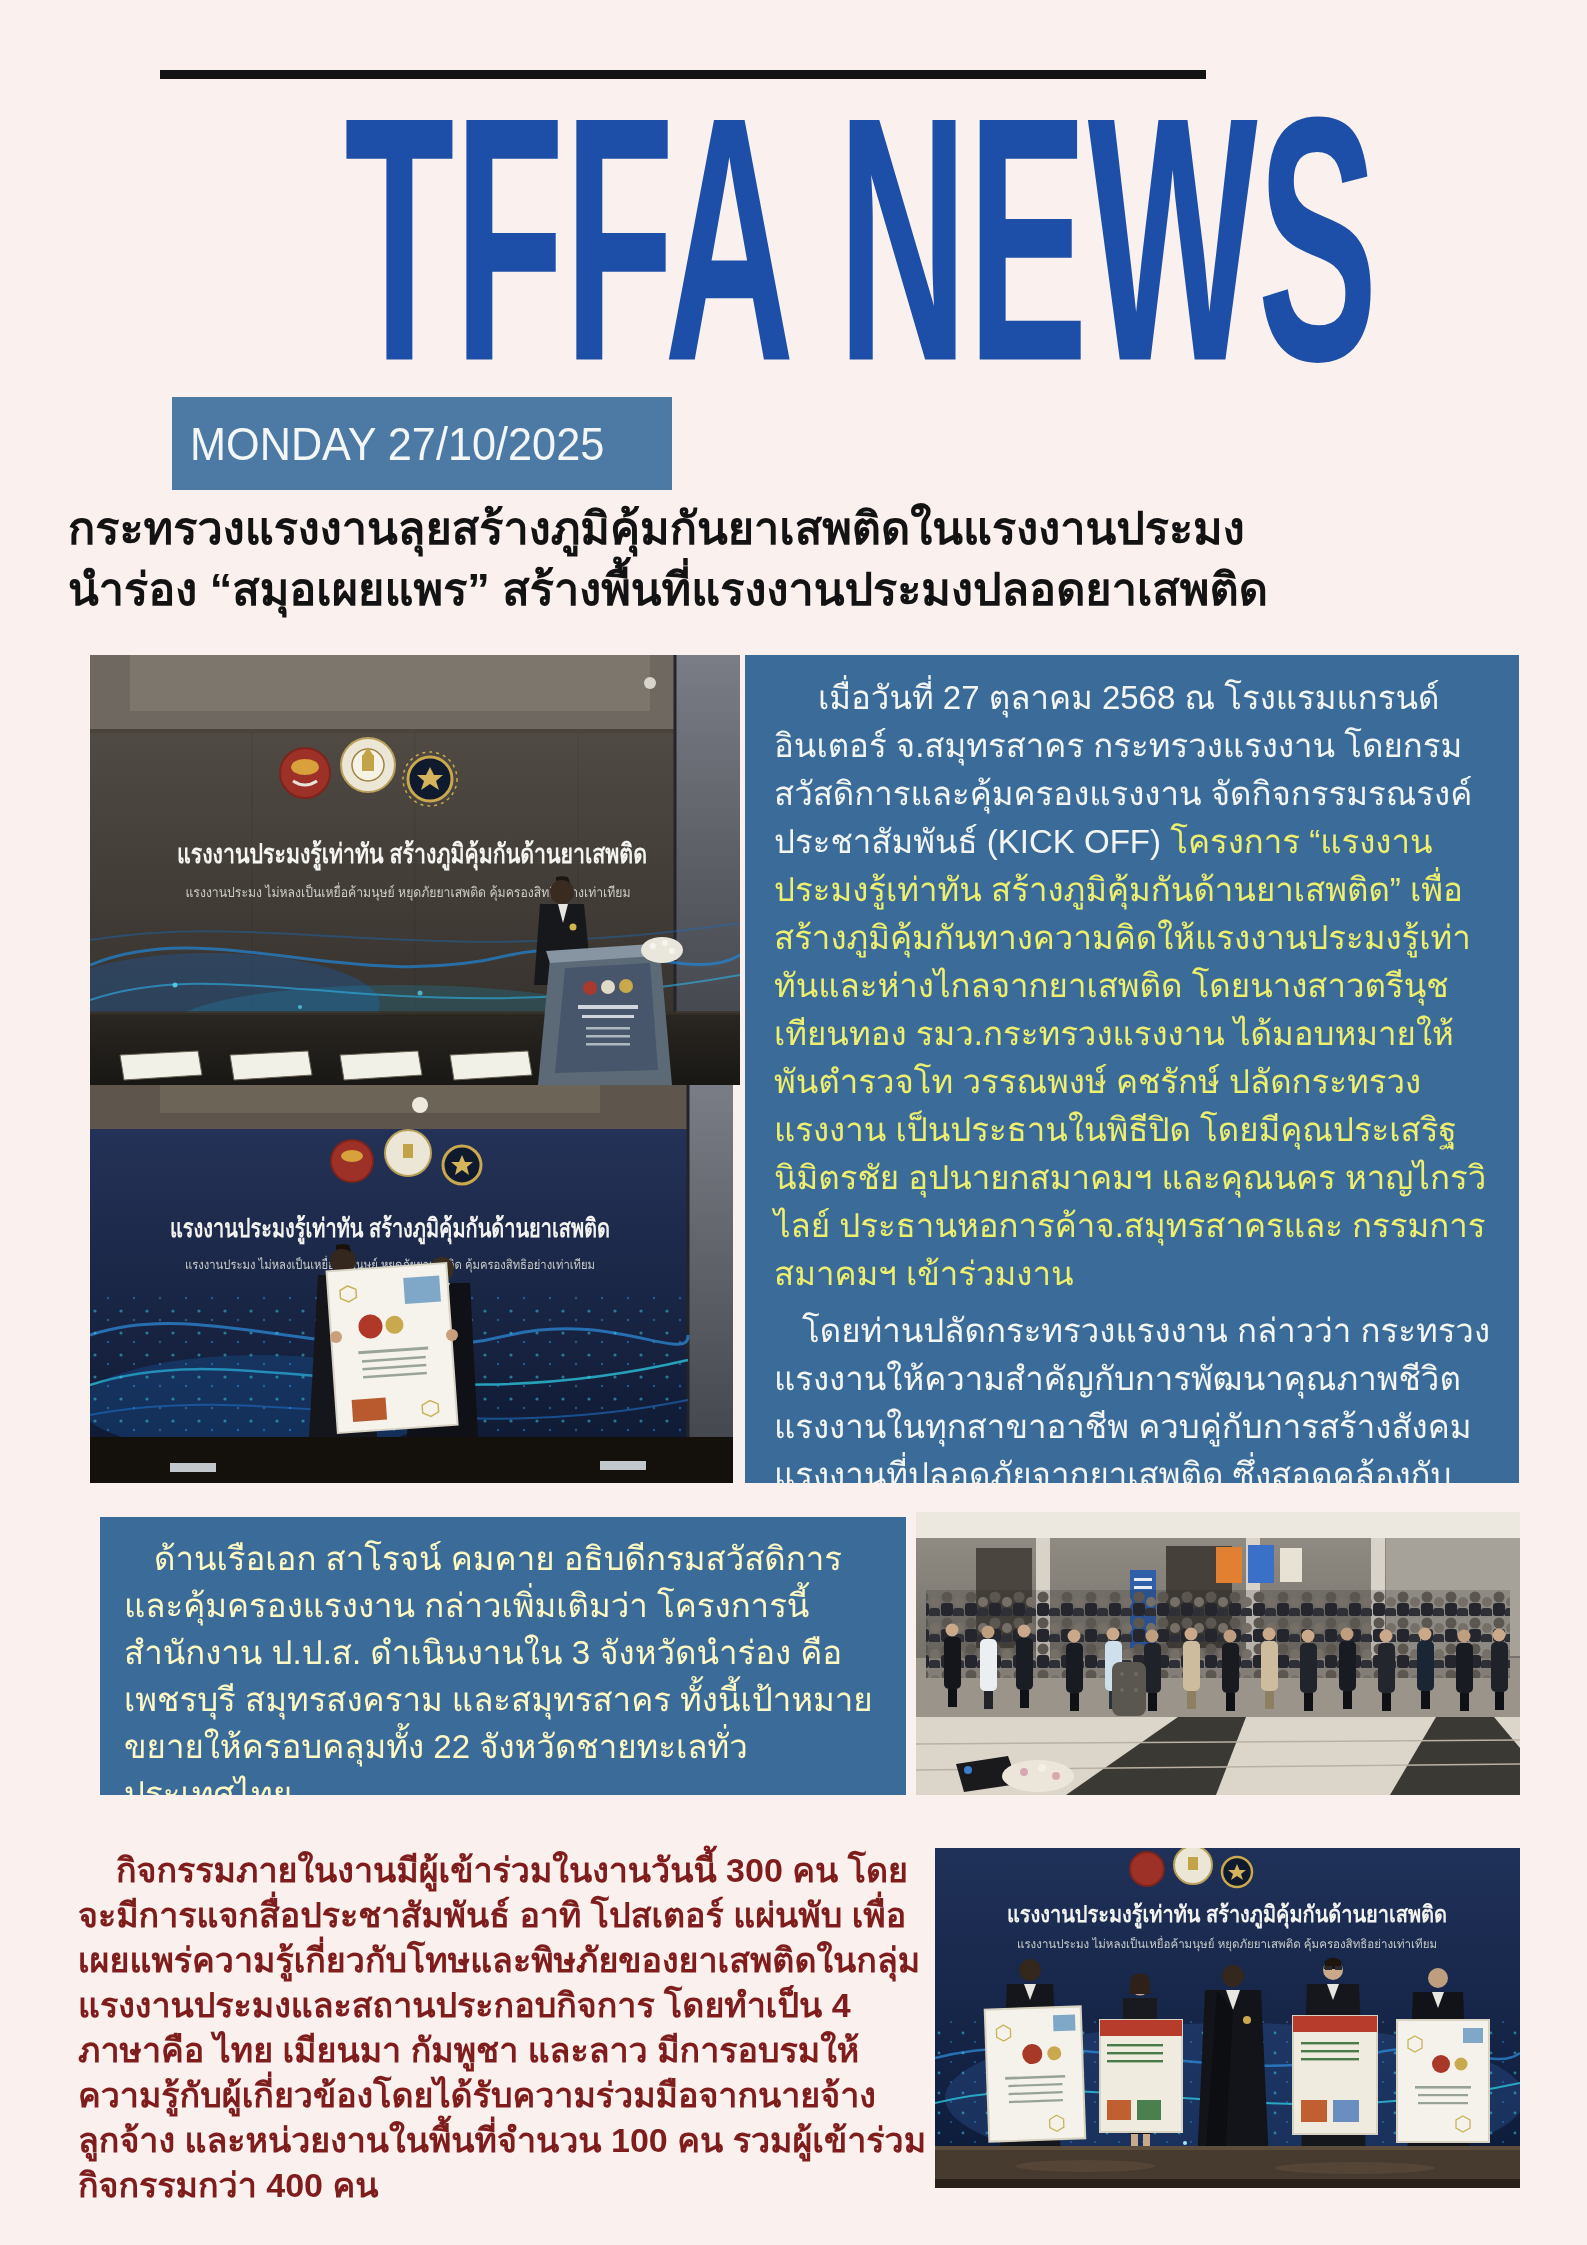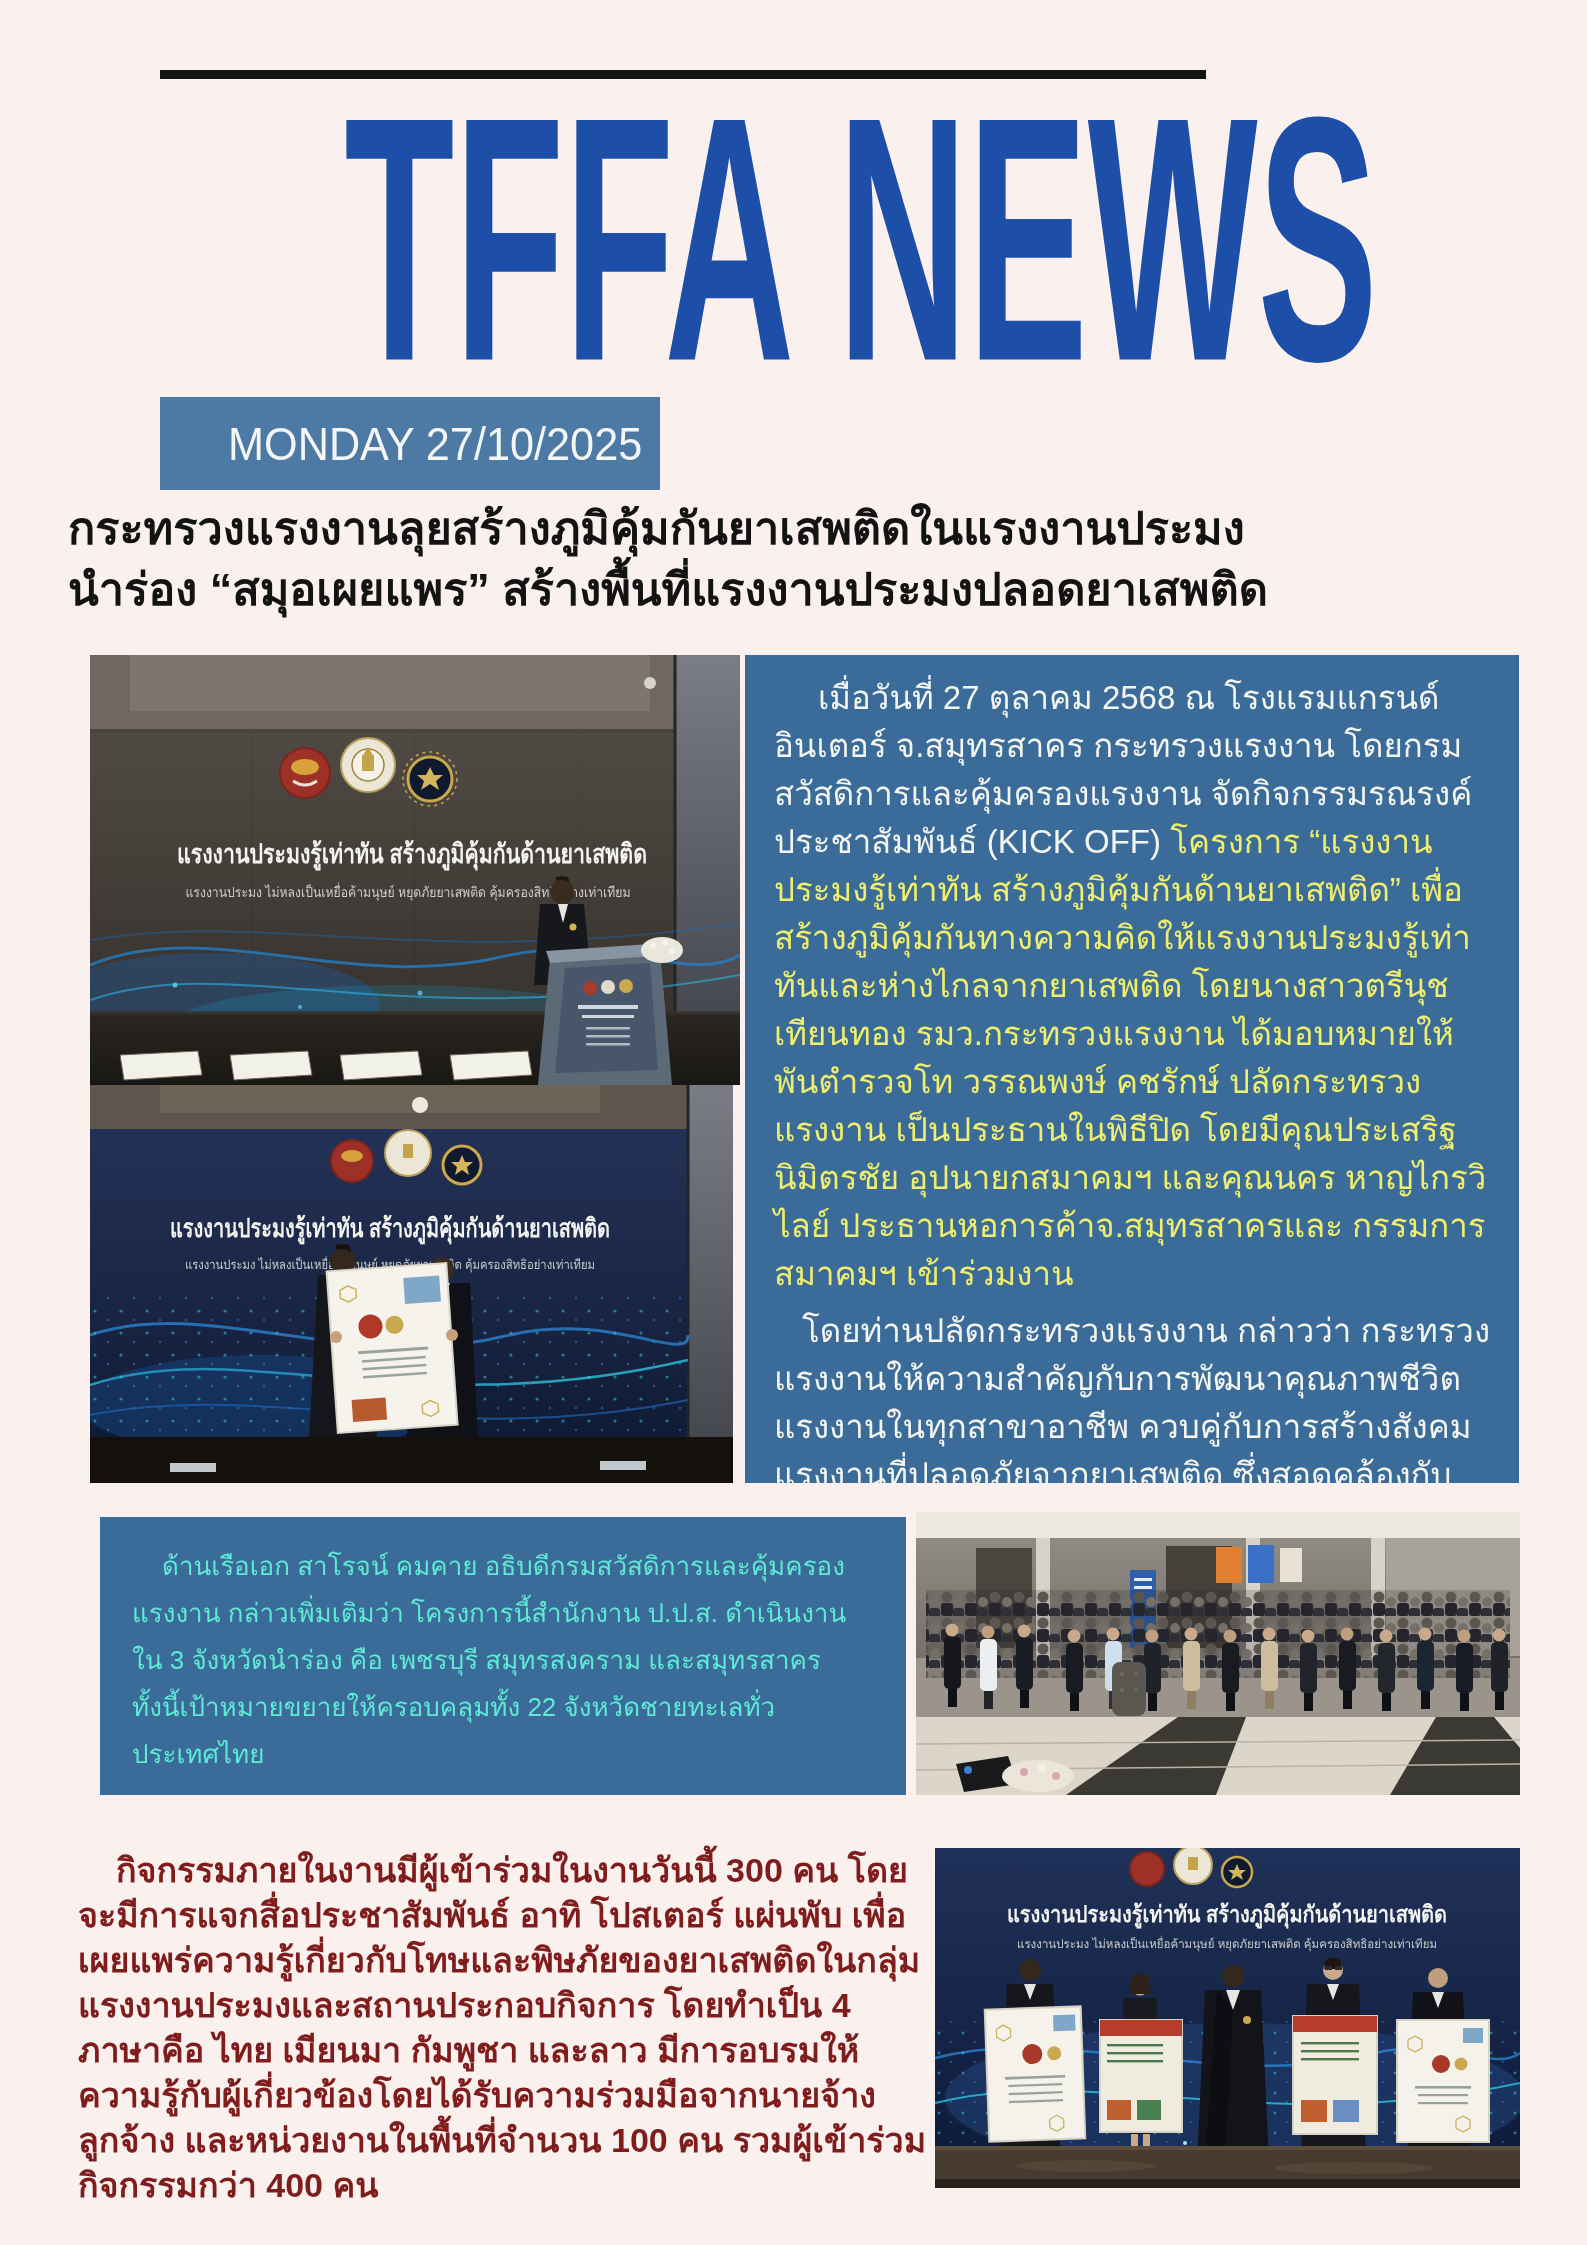--- a/index.html
+++ b/index.html
@@ -5,42 +5,42 @@
   html,body{margin:0;padding:0;background:#e8e2df;}
   .page{
     position:relative;width:1587px;height:2245px;margin:0 auto;
     background:#faf0ee;overflow:hidden;
     font-family:"Liberation Sans","DejaVu Sans",sans-serif;
   }
   .top-rule{position:absolute;left:160px;top:70px;width:1046px;height:9px;background:#141414;}
   .masthead{position:absolute;left:0;top:58px;width:100%;margin:0;text-align:left;
     color:#1d4fa8;font-weight:bold;font-size:300px;line-height:330px;white-space:nowrap;}
   .masthead .squeeze{display:inline-block;transform:scale(0.60,1.16);transform-origin:50% 20%;}
-  .date-chip{position:absolute;left:160px;top:397px;width:500px;height:93px;background:#4c7aa4;
-    color:#f4f6f5;font-size:47px;line-height:93px;text-align:right;white-space:nowrap;}
+  .date-chip{position:absolute;left:172px;top:397px;width:500px;height:93px;background:#4c7aa4;
+    color:#f4f6f5;font-size:47px;line-height:93px;text-align:left;white-space:nowrap;}
   .date-chip span{display:inline-block;transform:scaleX(0.92);transform-origin:50% 50%;}
   .website{position:absolute;left:668px;top:420px;font-size:45px;color:#16181d;white-space:nowrap;}
   .website span{display:inline-block;transform:scaleX(0.95);transform-origin:0 50%;letter-spacing:1px;}
   .headline{position:absolute;left:68px;top:498px;width:1480px;color:#131313;
     font-size:45px;font-weight:700;line-height:61px;}
   .photo{position:absolute;display:block;margin:0;padding:0;}
   .photo svg{display:block;}
   #photo1{left:90px;top:655px;}
   #photo2{left:90px;top:1085px;}
   #photo3{left:916px;top:1512px;}
   #photo4{left:935px;top:1848px;}
   .article-box{position:absolute;left:745px;top:655px;width:774px;height:828px;background:#3b6b98;
     box-sizing:border-box;padding:10px 16px 10px 20px;overflow:hidden;}
   .article-box p{margin:9px;font-size:33px;line-height:48px;color:#f3f5f1;}
   .article-box .p1{text-indent:44px;}
   .article-box .p2{text-indent:28px;}
   .yellow{color:#edef6d;}
   .quote-box{position:absolute;left:100px;top:1517px;width:806px;height:278px;background:#3b6b98;
     box-sizing:border-box;padding:14px 20px;overflow:hidden;}
-  .quote-box p{margin:12px;font-size:26px;line-height:47px;color:#5eead4;text-indent:30px;}
+  .quote-box p{margin:4px;font-size:33px;line-height:47px;color:#fef9c3;text-indent:30px;}
   .closing-text{position:absolute;left:78px;top:1814px;width:856px;color:#7f1d1d;
     font-size:34px;font-weight:700;line-height:45px;text-indent:38px;}
   svg text{font-family:"Liberation Sans","DejaVu Sans",sans-serif;}
 </style>
 </head>
 <body>
 
 <div class="page">
 
   <div class="top-rule"></div>

